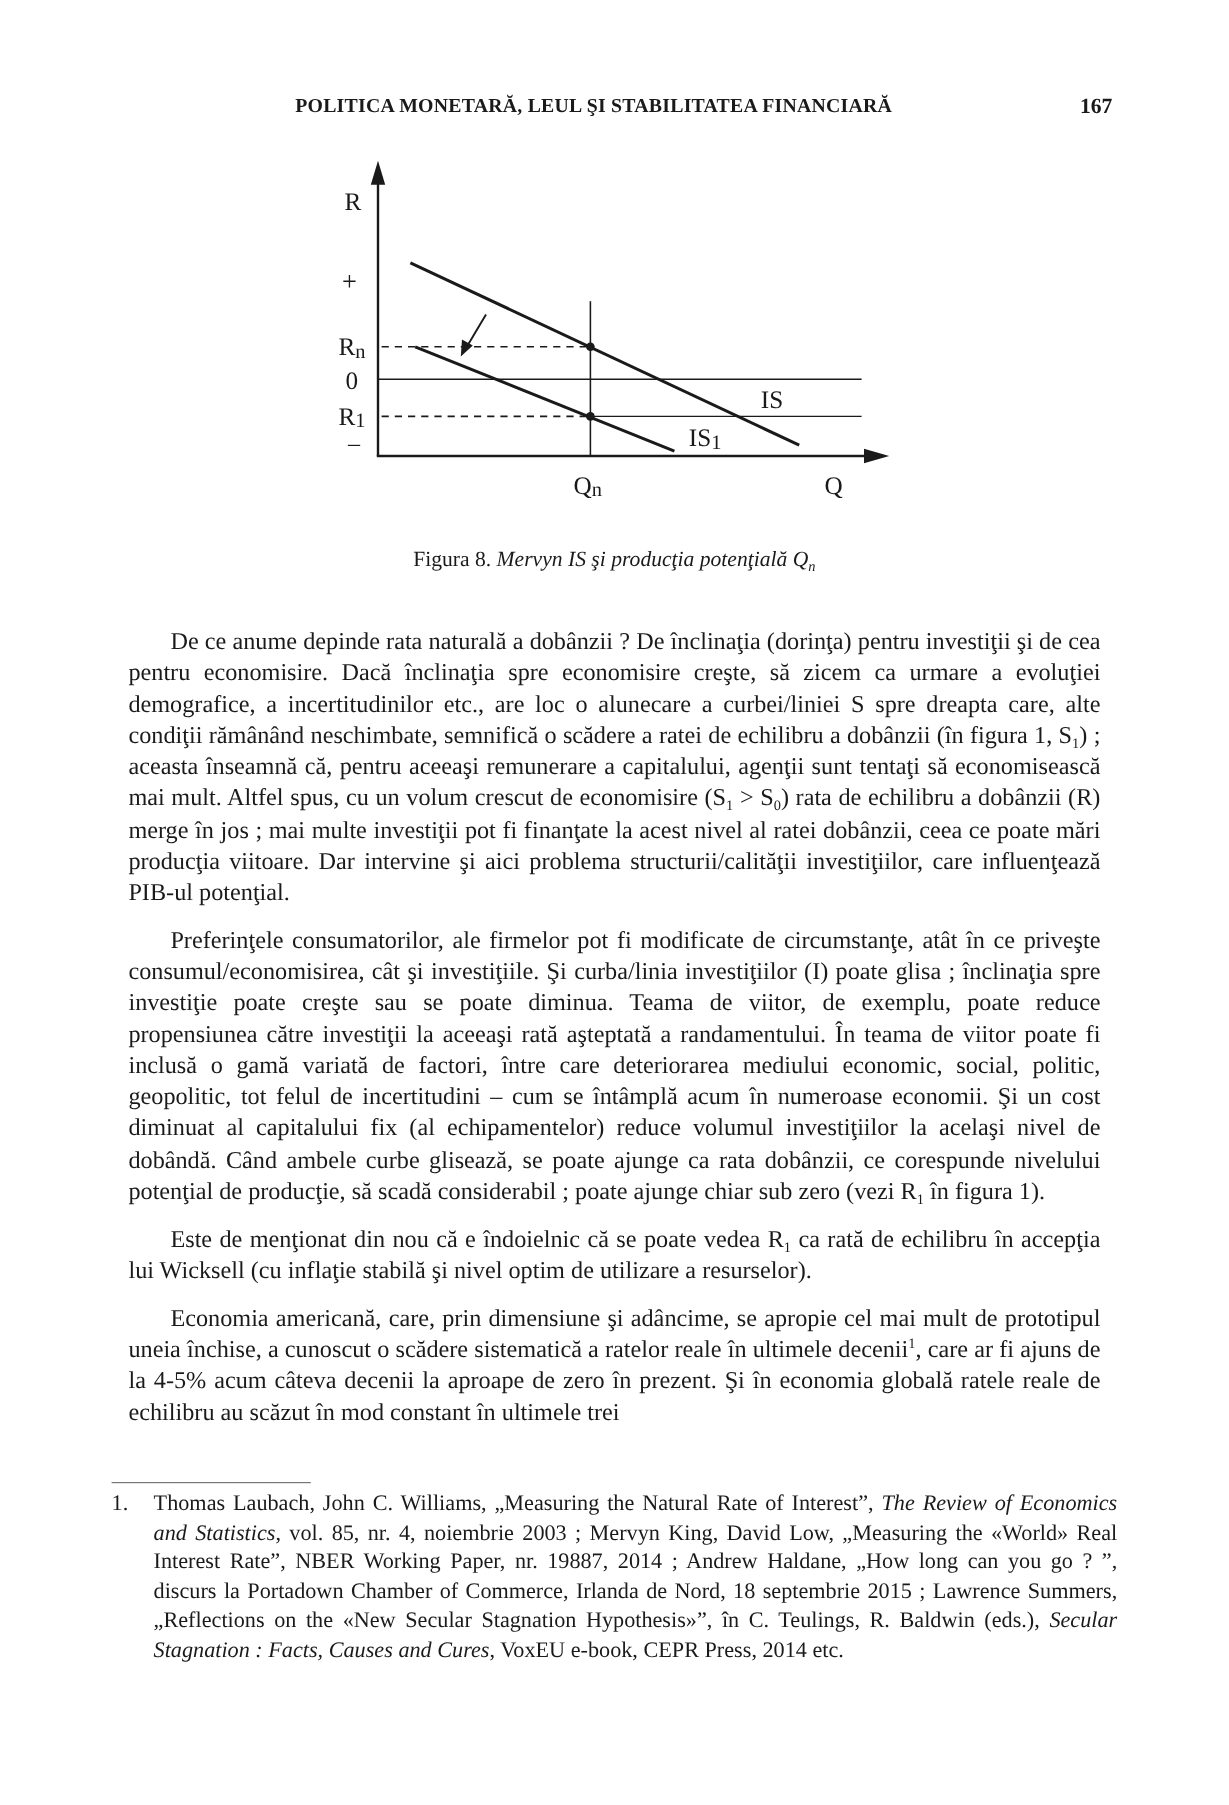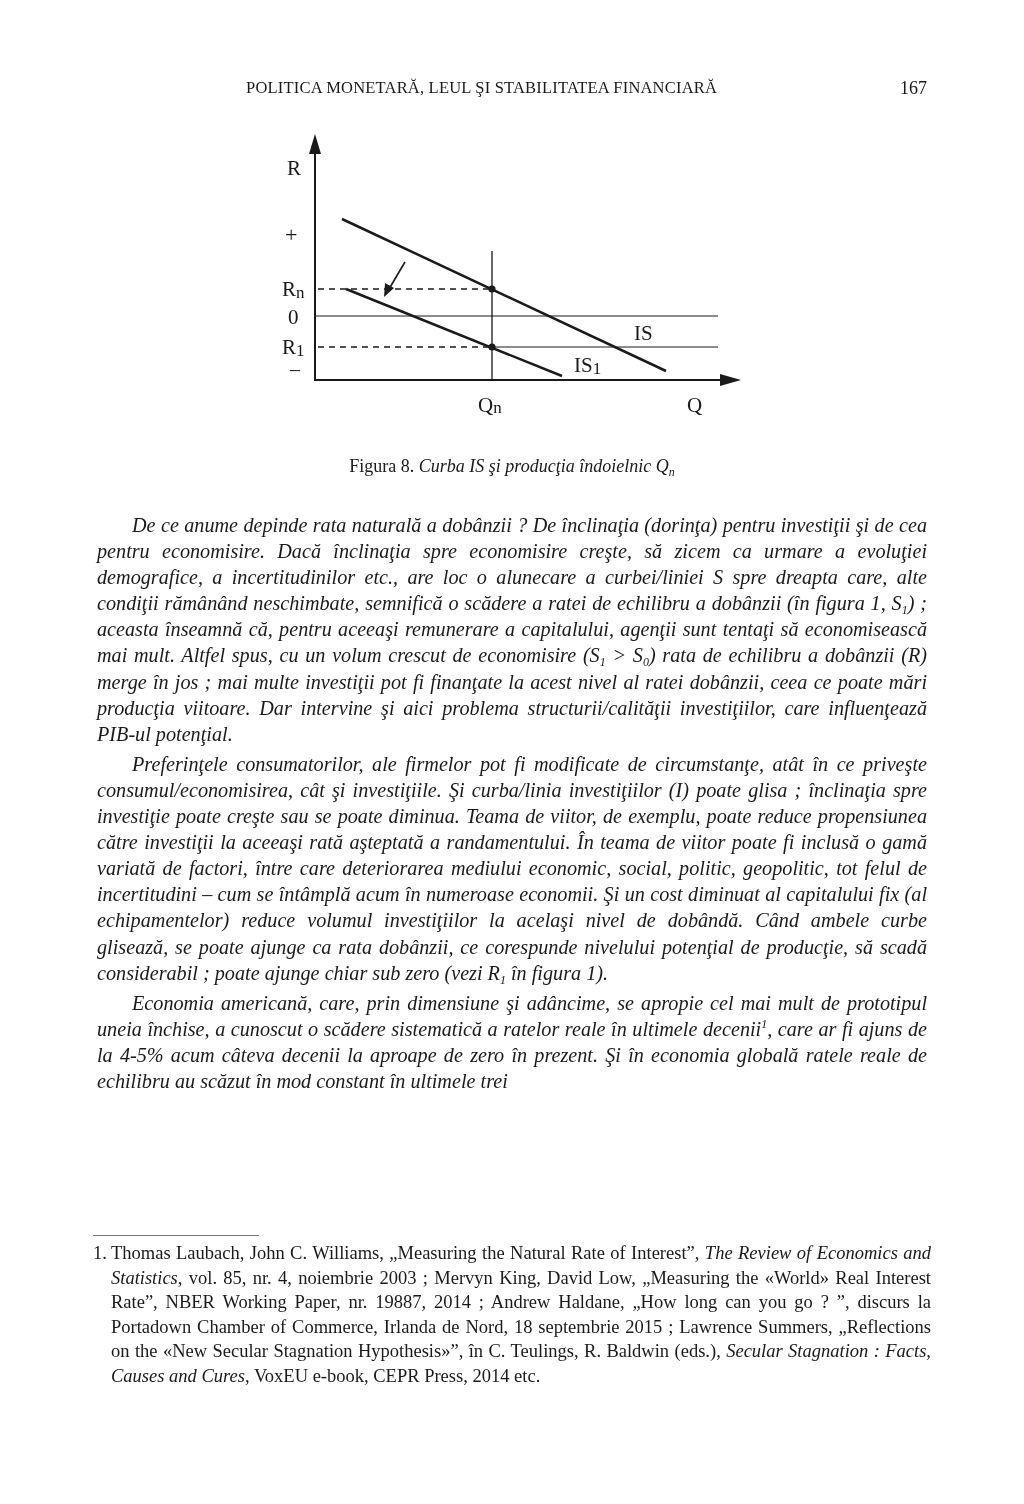--- a/index.html
+++ b/index.html
@@ -1,32 +1,32 @@
 <!DOCTYPE html>
 <html><head>
 <meta charset="utf-8">
 <style>
   html, body { margin:0; padding:0; background:#fff; }
   body { width:1024px; height:1504px; position:relative; overflow:hidden;
          font-family:"Liberation Serif","DejaVu Serif",serif; color:#1a1a1a; }
-  .header { position:absolute; top:78px; left:0; width:1024px; height:24px; }
+  .header { position:absolute; top:78px; left:0; width:1024px; height:24px;font-weight:bold; }
   .header .title { position:absolute; left:246px; top:0; font-size:16.5px; letter-spacing:0.2px; }
   .header .pnum { position:absolute; left:900px; top:0; font-size:18px; }
   svg.fig { position:absolute; left:0; top:0; }
   .caption { position:absolute; top:456px; left:0; width:1024px; text-align:center; font-size:18px; }
   .caption i { font-style:italic; }
   .body-text { position:absolute; left:93px; top:508px; width:838px; font-size:20.2px; line-height:26.1px;
                text-align:justify; }
-  .body-text p { margin:4px; text-indent:35px;font-style:italic; }
+  .body-text p { margin:14px; text-indent:35px; }
   sub { font-size:12px; vertical-align:-4px; line-height:0; }
   sup { font-size:12px; vertical-align:8px; line-height:0; }
   .fn-rule { position:absolute; left:93px; top:1235px; width:166px; height:1px; background:#777; }
   .footnote { position:absolute; left:93px; top:1241px; width:838px; font-size:18.5px; line-height:24.5px; text-align:justify; }
   .footnote .num { position:absolute; left:0; top:0; }
-  .footnote .fn-body { margin-left:18px; }
+  .footnote .fn-body { margin-left:35px; }
   .footnote i { font-style:italic; }
 </style>
 </head>
 <body>
 
 <div class="header">
   <span class="title">POLITICA MONETARĂ, LEUL ŞI STABILITATEA FINANCIARĂ</span>
   <span class="pnum">167</span>
 </div>
 
@@ -66,26 +66,27 @@
   <text x="282" y="354" font-size="21"><tspan>R</tspan><tspan font-size="17" dy="2">1</tspan></text>
   <text x="290" y="376" font-size="20">–</text>
   <text x="478" y="412" font-size="21"><tspan>Q</tspan><tspan font-size="17" dy="1">n</tspan></text>
   <text x="687" y="412" font-size="21">Q</text>
   <text x="634" y="340" font-size="21">IS</text>
   <text x="574" y="372" font-size="21"><tspan>IS</tspan><tspan font-size="17" dy="2">1</tspan></text>
 </svg>
 
 <div class="caption">
   <span>Figura 8.</span>
-  <i><span>Curba IS şi producţia îndoielnic Q</span><sub>n</sub></i>
+  <i><span>Mervyn IS şi producţia potenţială Q</span><sub>n</sub></i>
 </div>
 
 <div class="body-text">
   <p><span>De ce anume depinde rata naturală a dobânzii ? De înclinaţia (dorinţa) pentru investiţii şi de cea pentru economisire. Dacă înclinaţia spre economisire creşte, să zicem ca urmare a evoluţiei demografice, a incertitudinilor etc., are loc o alunecare a curbei/liniei S spre dreapta care, alte condiţii rămânând neschimbate, semnifică o scădere a ratei de echilibru a dobânzii (în figura 1, S</span><sub>1</sub><span>) ; aceasta înseamnă că, pentru aceeaşi remunerare a capitalului, agenţii sunt tentaţi să economisească mai mult. Altfel spus, cu un volum crescut de economisire (S</span><sub>1</sub><span> &gt; S</span><sub>0</sub><span>) rata de echilibru a dobânzii (R) merge în jos ; mai multe investiţii pot fi finanţate la acest nivel al ratei dobânzii, ceea ce poate mări producţia viitoare. Dar intervine şi aici problema structurii/calităţii investiţiilor, care influenţează PIB-ul potenţial.</span></p>
   <p><span>Preferinţele consumatorilor, ale firmelor pot fi modificate de circumstanţe, atât în ce priveşte consumul/economisirea, cât şi investiţiile. Şi curba/linia investiţiilor (I) poate glisa ; înclinaţia spre investiţie poate creşte sau se poate diminua. Teama de viitor, de exemplu, poate reduce propensiunea către investiţii la aceeaşi rată aşteptată a randamentului. În teama de viitor poate fi inclusă o gamă variată de factori, între care deteriorarea mediului economic, social, politic, geopolitic, tot felul de incertitudini – cum se întâmplă acum în numeroase economii. Şi un cost diminuat al capitalului fix (al echipamentelor) reduce volumul investiţiilor la acelaşi nivel de dobândă. Când ambele curbe glisează, se poate ajunge ca rata dobânzii, ce corespunde nivelului potenţial de producţie, să scadă considerabil ; poate ajunge chiar sub zero (vezi R</span><sub>1</sub><span> în figura 1).</span></p>
+  <p><span>Este de menţionat din nou că e îndoielnic că se poate vedea R</span><sub>1</sub><span> ca rată de echilibru în accepţia lui Wicksell (cu inflaţie stabilă şi nivel optim de utilizare a resurselor).</span></p>
   <p><span>Economia americană, care, prin dimensiune şi adâncime, se apropie cel mai mult de prototipul uneia închise, a cunoscut o scădere sistematică a ratelor reale în ultimele decenii</span><sup>1</sup><span>, care ar fi ajuns de la 4-5% acum câteva decenii la aproape de zero în prezent. Şi în economia globală ratele reale de echilibru au scăzut în mod constant în ultimele trei</span></p>
 </div>
 
 <div class="fn-rule"></div>
 <div class="footnote">
   <span class="num">1.</span>
   <div class="fn-body"><span>Thomas Laubach, John C. Williams, „Measuring the Natural Rate of Interest”, </span><i>The Review of Economics and Statistics</i><span>, vol. 85, nr. 4, noiembrie 2003 ; Mervyn King, David Low, „Measuring the «World» Real Interest Rate”, NBER Working Paper, nr. 19887, 2014 ; Andrew Haldane, „How long can you go ? ”, discurs la Portadown Chamber of Commerce, Irlanda de Nord, 18 septembrie 2015 ; Lawrence Summers, „Reflections on the «New Secular Stagnation Hypothesis»”, în C. Teulings, R. Baldwin (eds.), </span><i>Secular Stagnation : Facts, Causes and Cures</i><span>, VoxEU e-book, CEPR Press, 2014 etc.</span></div>
 </div>
 
 </body></html>

